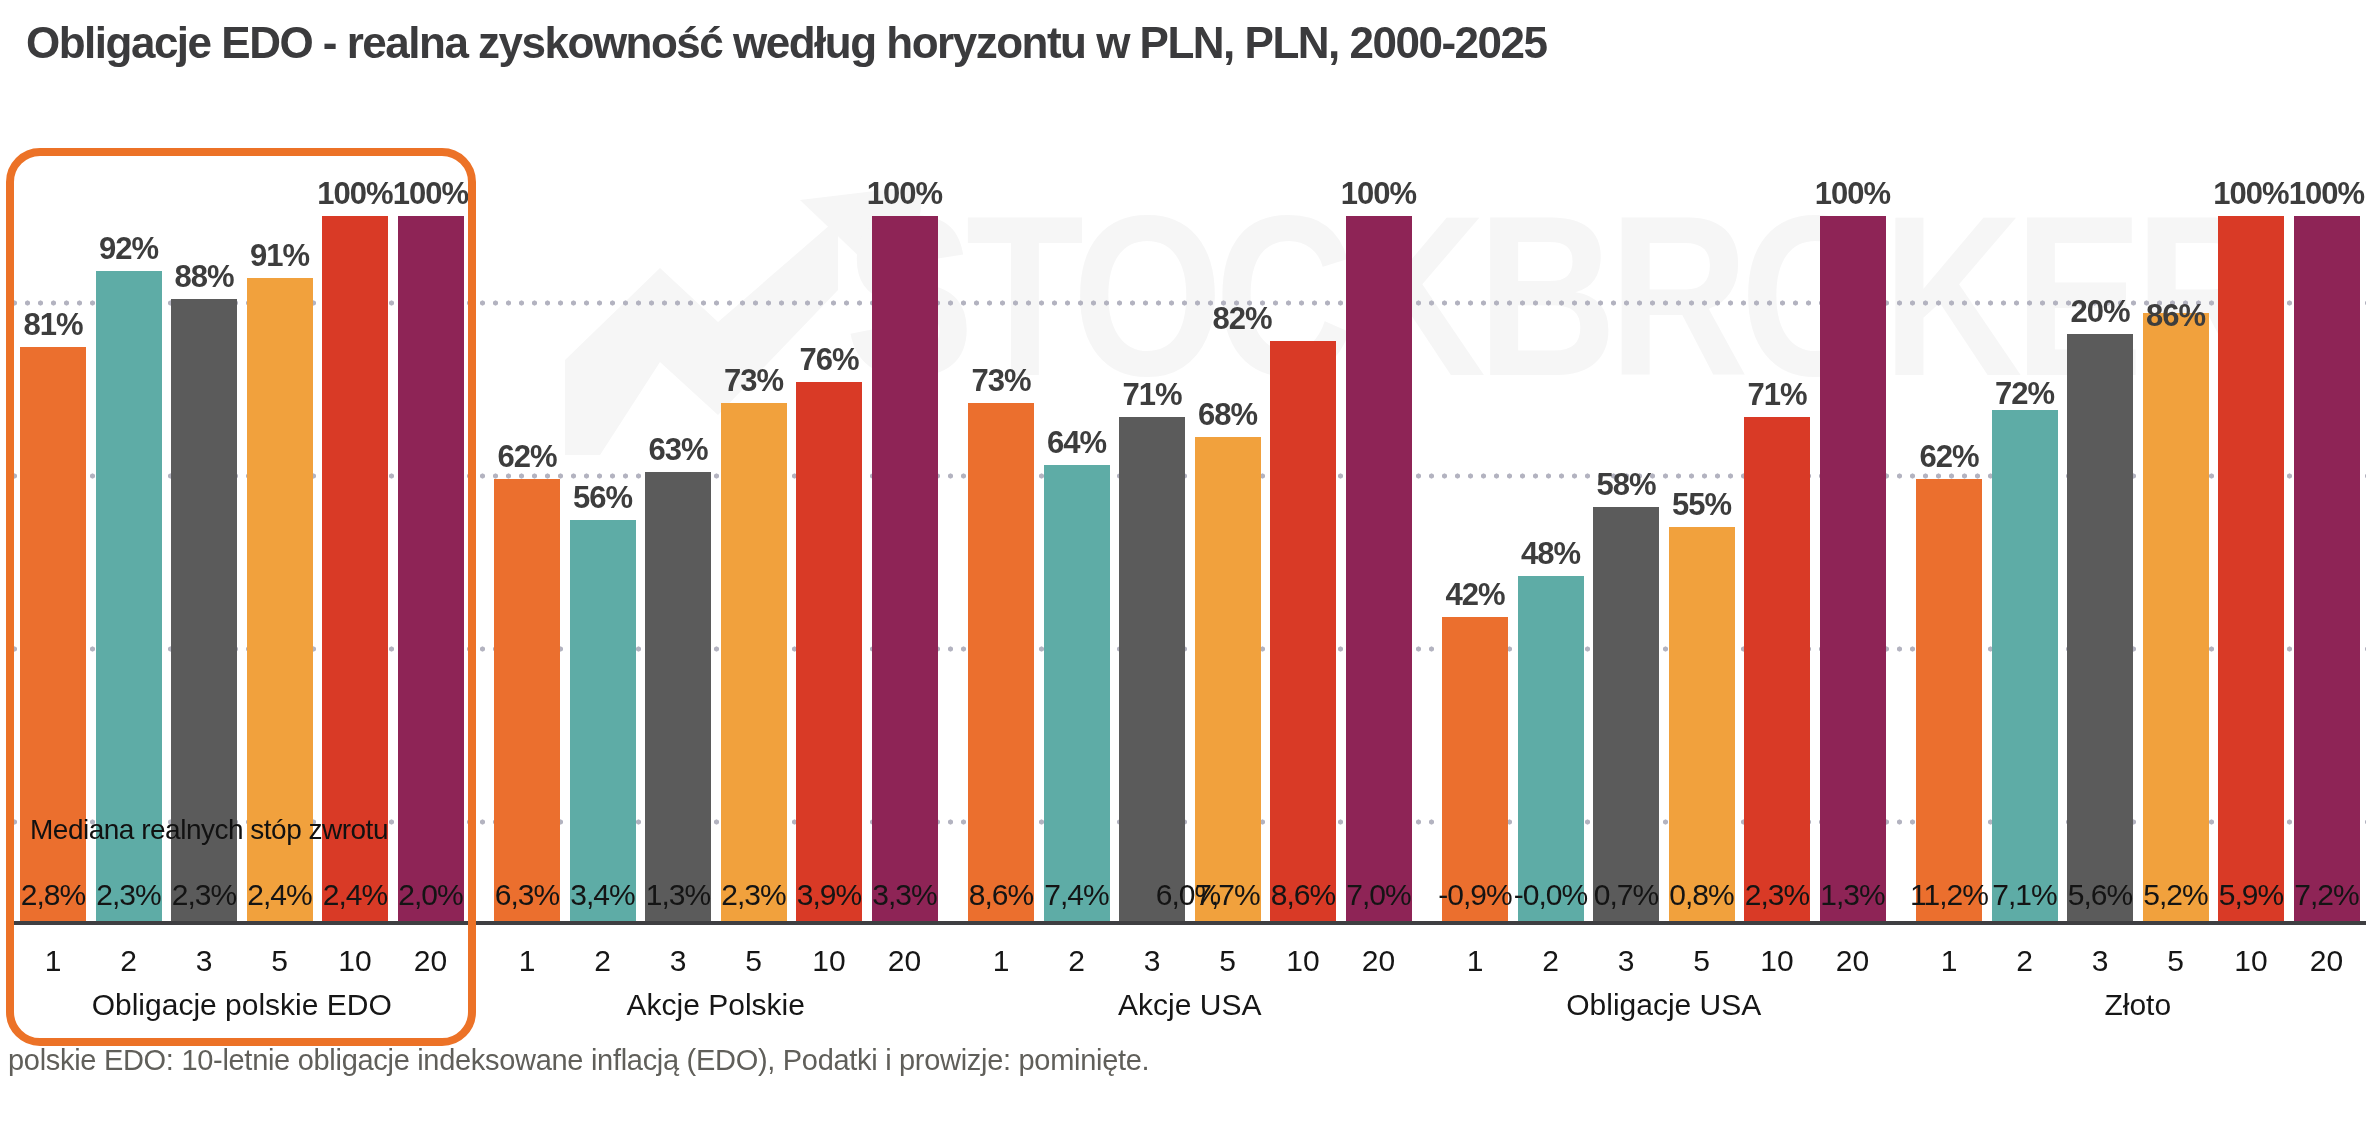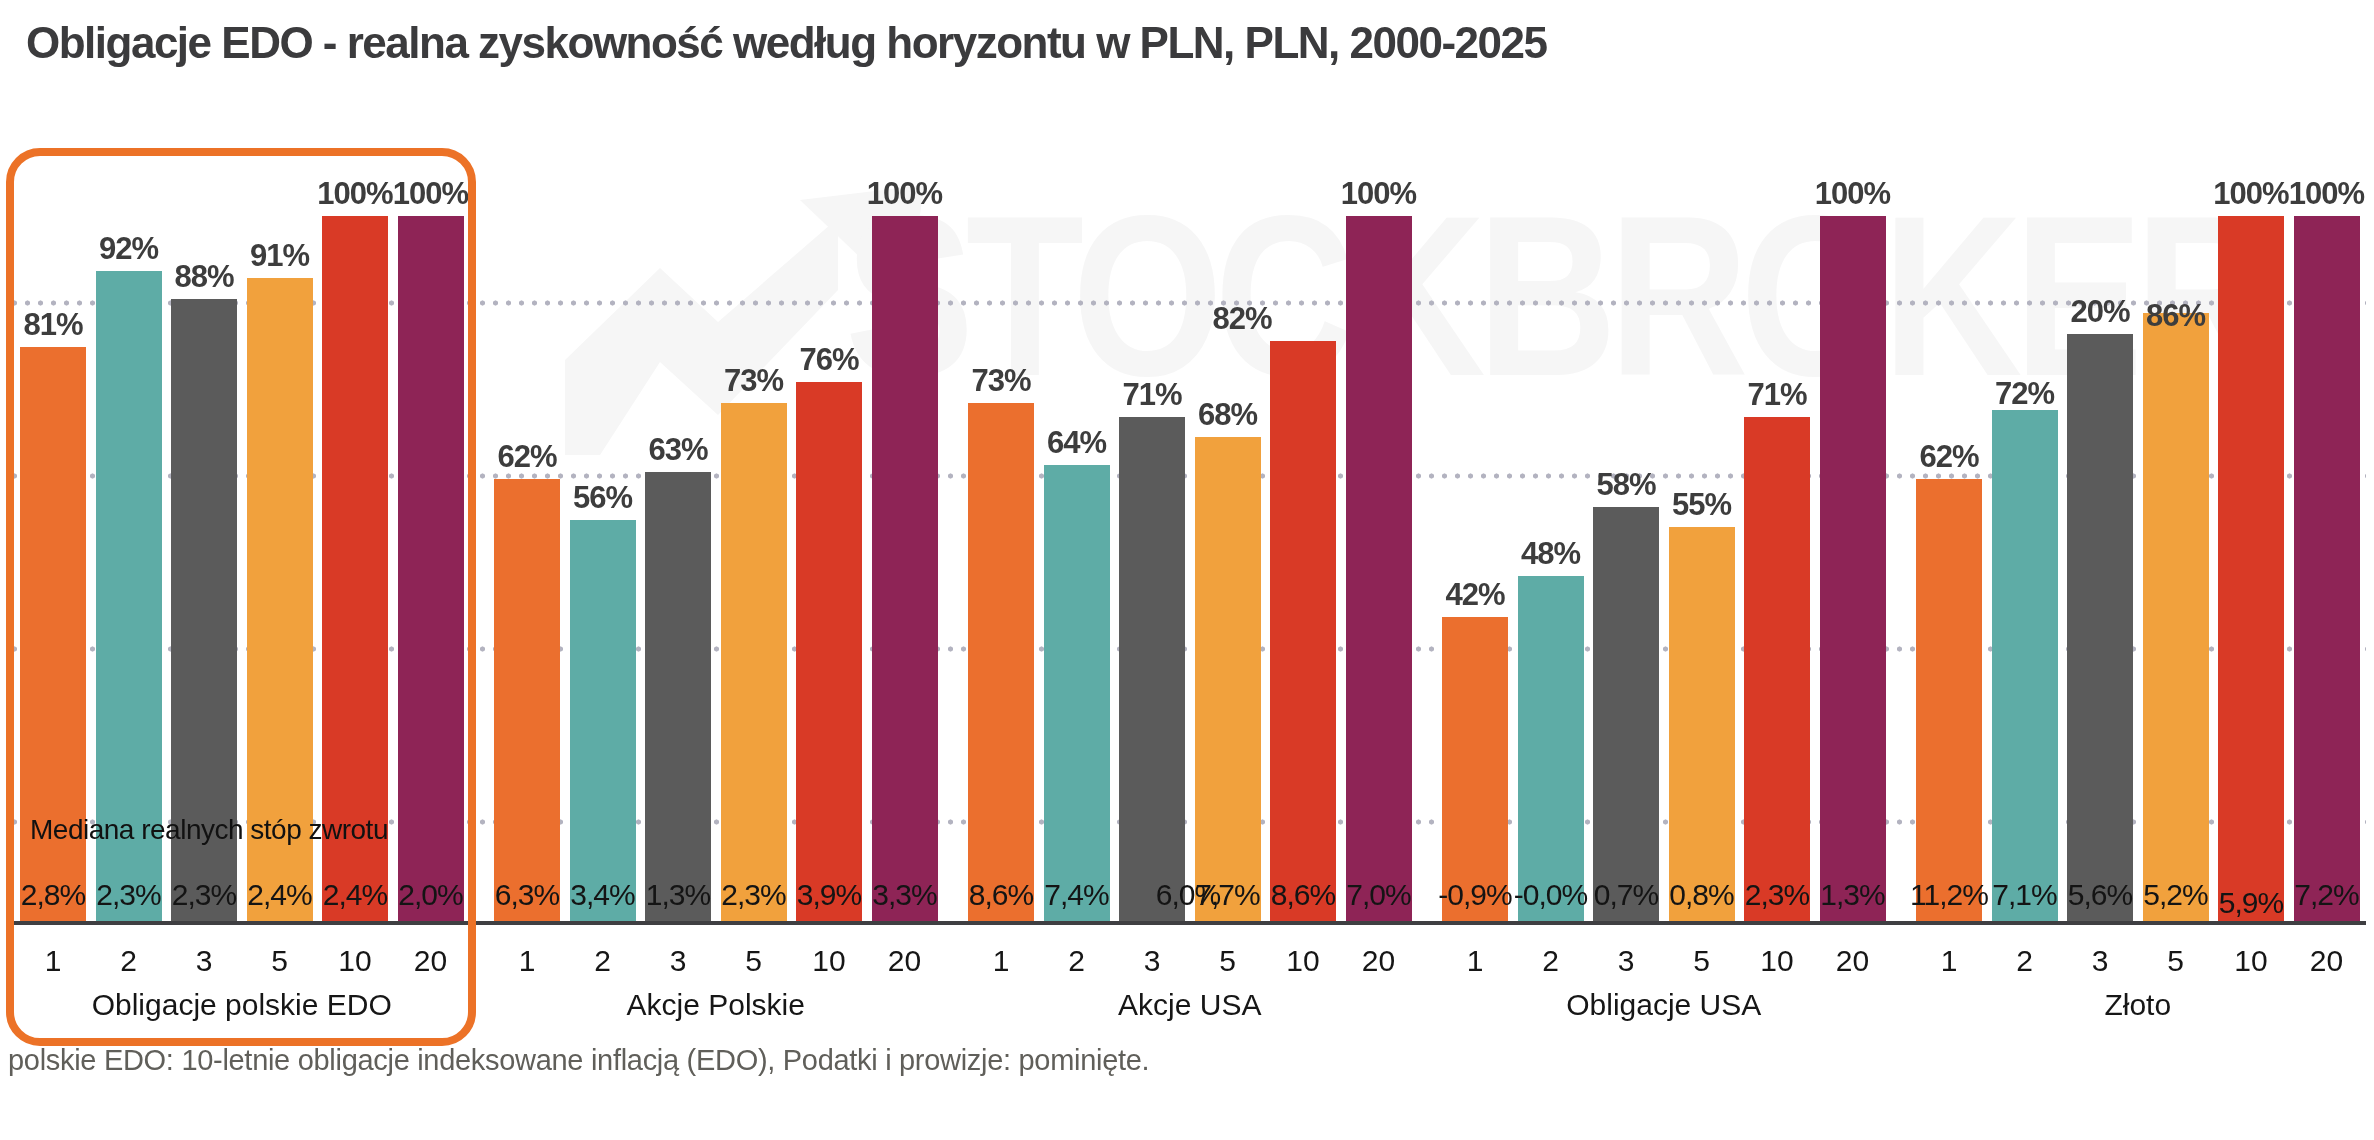--- a/index.html
+++ b/index.html
@@ -192,21 +192,21 @@
       <div class="bar" style="left: 2067px; top: 333.64px; width: 66px; height: 589.36px; background: rgb(91, 91, 91);"></div>
       <div class="val-label" style="left: 2030px; top: 293.64px;">20%</div>
       <div class="median-label" style="left: 2030px;">5,6%</div>
       <div class="tick-label" style="left: 2030px;">3</div>
       <div class="bar" style="left: 2142.5px; top: 312.88px; width: 66px; height: 610.12px; background: rgb(241, 161, 61);"></div>
       <div class="val-label" style="left: 2105.5px; top: 272.88px; margin-top: 25px;">86%</div>
       <div class="median-label" style="left: 2105.5px;">5,2%</div>
       <div class="tick-label" style="left: 2105.5px;">5</div>
       <div class="bar" style="left: 2218px; top: 216px; width: 66px; height: 707px; background: rgb(217, 58, 38);"></div>
       <div class="val-label" style="left: 2181px; top: 176px;">100%</div>
-      <div class="median-label" style="left: 2181px; margin-top: 8px;">5,9%</div>
+      <div class="median-label" style="left: 2181px;">5,9%</div>
       <div class="tick-label" style="left: 2181px;">10</div>
       <div class="bar" style="left: 2293.5px; top: 216px; width: 66px; height: 707px; background: rgb(142, 36, 86);"></div>
       <div class="val-label" style="left: 2256.5px; top: 176px;">100%</div>
       <div class="median-label" style="left: 2256.5px;">7,2%</div>
       <div class="tick-label" style="left: 2256.5px;">20</div>
       <div class="group-label" style="left: 1916px; width: 443.5px;">Złoto</div>
     </div>
 
   <div class="axis-line"></div>
 

